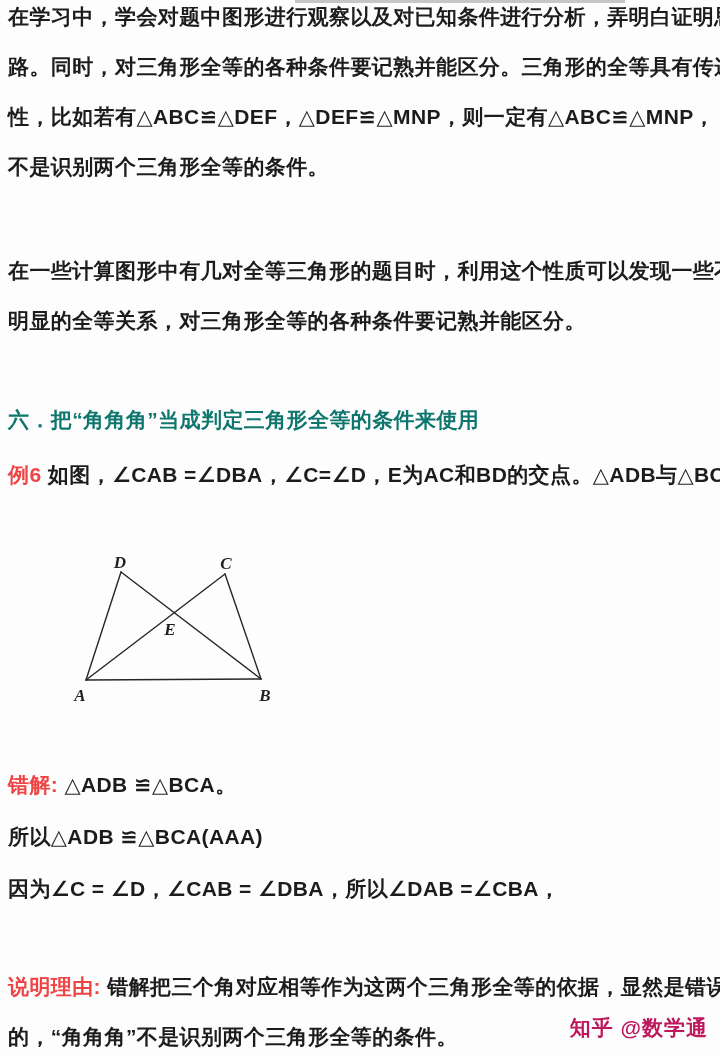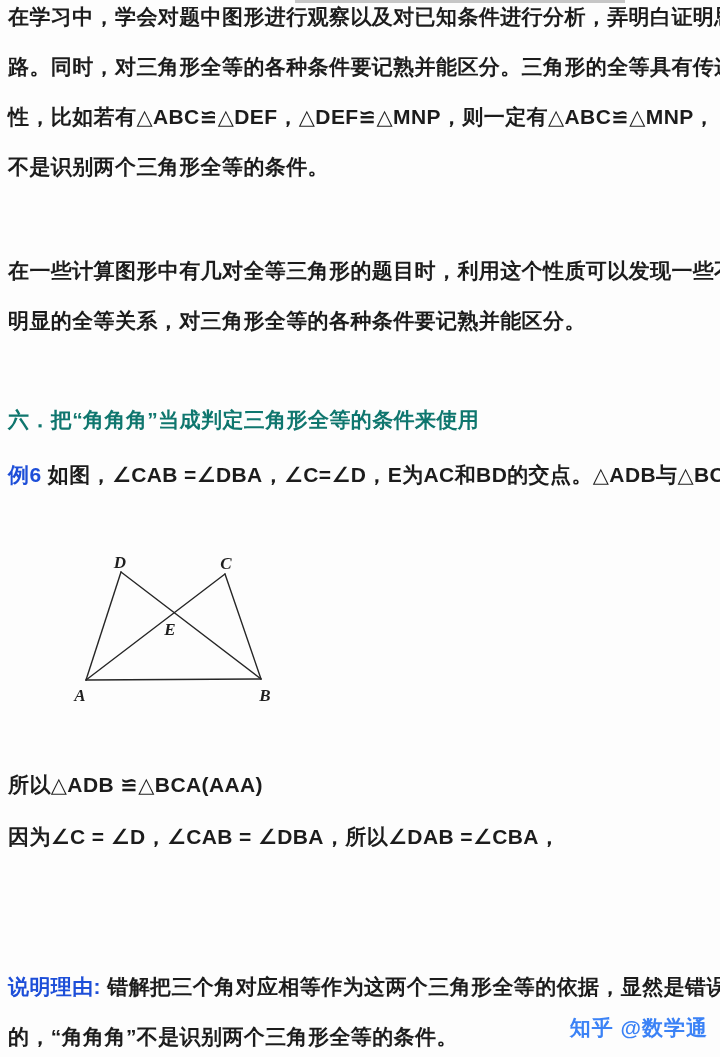--- a/index.html
+++ b/index.html
@@ -20,31 +20,31 @@
     white-space:nowrap;
     color:#1c1c1c;
   }
   .tline52{height:52px;line-height:52px;}
   .heading{
     font-size:21px;font-weight:700;
     color:#0f766e;
     height:50px;line-height:50px;
     letter-spacing:0.4px;white-space:nowrap;
   }
-  .label-blue{color:#1d4ed8;font-weight:700;}
+  .label-blue{color:#ef4444;font-weight:700;}
   .figure{position:absolute;left:58px;top:551px;width:226px;height:164px;}
   .figure svg{display:block;}
   .flabel{
     font-family:"Liberation Serif","DejaVu Serif",serif;
     font-style:italic;font-weight:700;font-size:17px;fill:#1f1f1f;
   }
   .watermark{
     position:absolute;top:1014px;right:12px;
     font-size:21px;letter-spacing:1px;
-    color:#3b82f6;font-weight:700;
+    color:#be185d;font-weight:700;
     white-space:nowrap;
   }
   .top-artifact{
     position:absolute;top:0;left:295px;width:330px;height:3px;
     background:#9a9a9a;opacity:.55;filter:blur(.6px);
   }
 </style>
 </head>
 <body>
 
@@ -81,20 +81,21 @@
       </g>
       <text class="flabel" x="62" y="17" text-anchor="middle">D</text>
       <text class="flabel" x="168" y="18" text-anchor="middle">C</text>
       <text class="flabel" x="112" y="84" text-anchor="middle">E</text>
       <text class="flabel" x="22" y="150" text-anchor="middle">A</text>
       <text class="flabel" x="207" y="150" text-anchor="middle">B</text>
     </svg>
   </div>
 
   <div class="block" style="top:759px">
+    <div class="tline tline52"><span class="label-blue">错解:</span><span> △ADB ≌△BCA。</span></div>
     <div class="tline tline52">所以△ADB ≌△BCA(AAA)</div>
     <div class="tline tline52">因为∠C = ∠D，∠CAB = ∠DBA，所以∠DAB =∠CBA，</div>
   </div>
 
   <div class="block" style="top:962px">
     <div class="tline"><span class="label-blue">说明理由:</span><span> 错解把三个角对应相等作为这两个三角形全等的依据，显然是错误</span></div>
     <div class="tline">的，“角角角”不是识别两个三角形全等的条件。</div>
   </div>
 
   <div class="watermark">知乎 @数学通</div>

